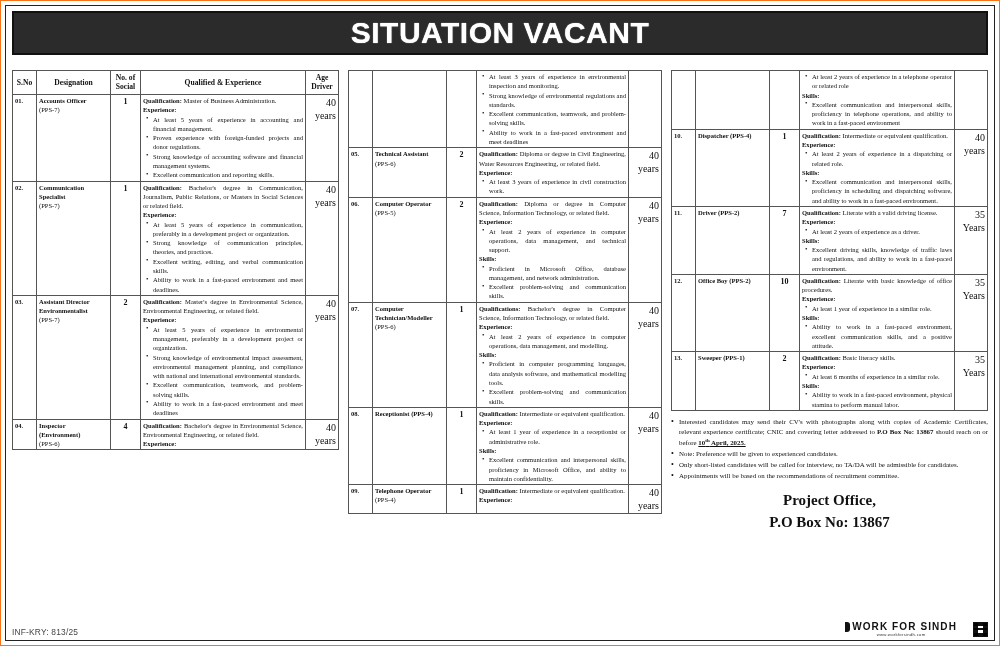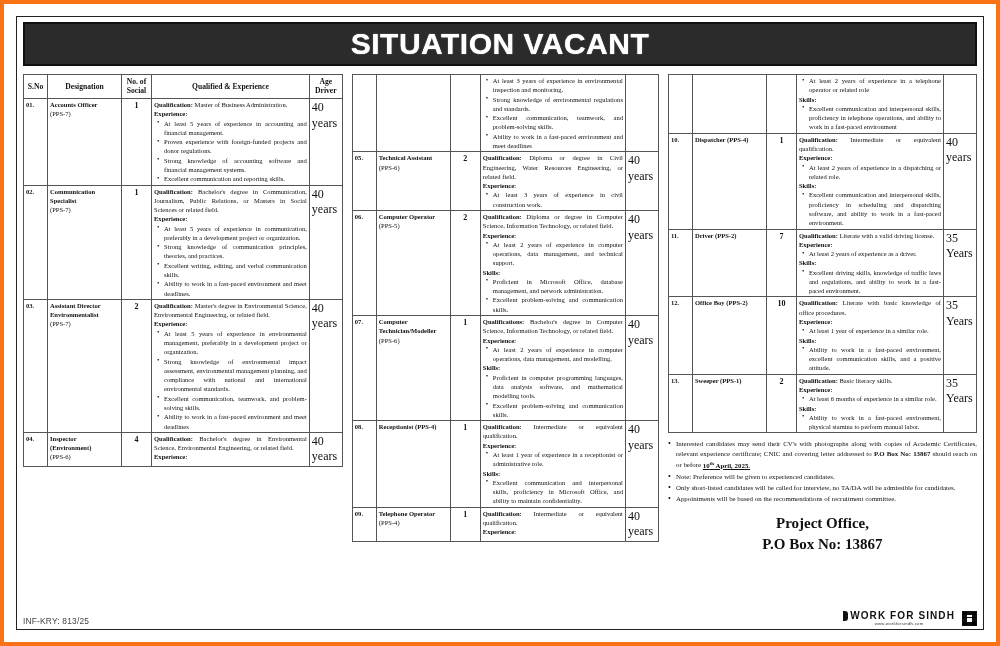--- a/index.html
+++ b/index.html
@@ -9,22 +9,22 @@
     background:#ffffff;
     font-family:"Liberation Serif", serif;
     color:#111;
     overflow:hidden;
   }
   .ad-sheet{
     position:relative;
     width:1000px;height:646px;
     box-sizing:border-box;
     background:#fff;
-    border:4px solid #f97316;
-    padding:12px;
+    border:1px solid #f97316;
+    padding:4px;
   }
   .ad-inner{
     position:relative;
     width:100%;height:100%;
     box-sizing:border-box;
     border:1px solid #222;
     padding:5px 6px 4px 6px;
     display:flex;flex-direction:column;
   }
 
@@ -57,21 +57,21 @@
     line-height:1.55;
     font-weight:600;
     color:#111;
   }
 
   
   .columns{
     flex:1 1 auto;
     display:flex;
     gap:0;
-    margin-top:8px;
+    margin-top:15px;
     min-height:0;
   }
   .col{
     position:relative;
     box-sizing:border-box;
   }
   .col-1{width:327px;}
   .col-gap{width:9px;flex:0 0 9px;}
   .col-2{width:314px;}
   .col-3{width:316px;flex:1 1 auto;}
@@ -96,21 +96,21 @@
     font-weight:bold;
     font-size:7.6px;
     vertical-align:middle;
     padding:2px 1px;
     line-height:1.25;
   }
   .c-sno{width:24px;text-align:left;font-weight:bold;padding-left:3px;}
   .c-desig{width:74px;}
   .c-posts{width:30px;text-align:center;vertical-align:middle;font-weight:bold;font-size:8px;}
   .c-qual{width:auto;}
-  .c-age{width:33px;text-align:left;vertical-align:middle;font-size:12px;line-height:1.3;}
+  .c-age{width:33px;text-align:right;vertical-align:middle;font-size:10px;line-height:1.3;}
 
   .desig-name{font-weight:bold;display:block;}
   .desig-pps{display:block;}
   .lbl{font-weight:bold;}
   ul.blist{
     list-style:none;
     margin:0;padding:0;
   }
   ul.blist li{
     position:relative;
@@ -167,21 +167,21 @@
     height:20px;
     display:flex;align-items:flex-end;justify-content:space-between;
   }
   .inf-code{
     font-family:"Liberation Sans", sans-serif;
     font-size:8.4px;
     color:#444;
     letter-spacing:0.2px;
   }
   .brand{
-    display:flex;align-items:flex-end;gap:7px;
+    display:flex;align-items:flex-end;gap:16px;
   }
   .brand-mark{
     font-family:"Liberation Sans", sans-serif;
     font-weight:bold;
     font-size:10px;
     line-height:1;
     display:flex;flex-direction:column;align-items:center;
   }
   .brand-row{display:flex;align-items:center;gap:2px;}
   .brand-flag{

